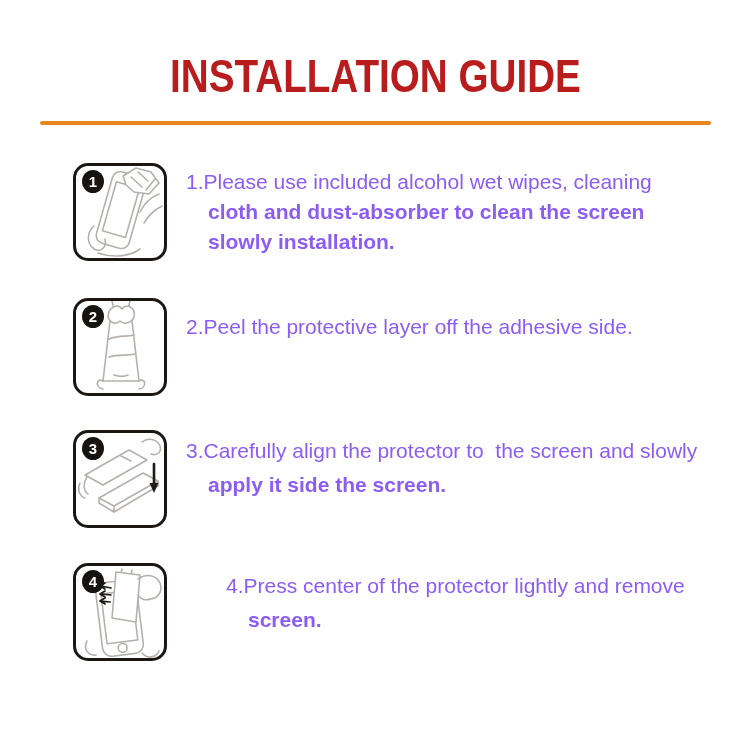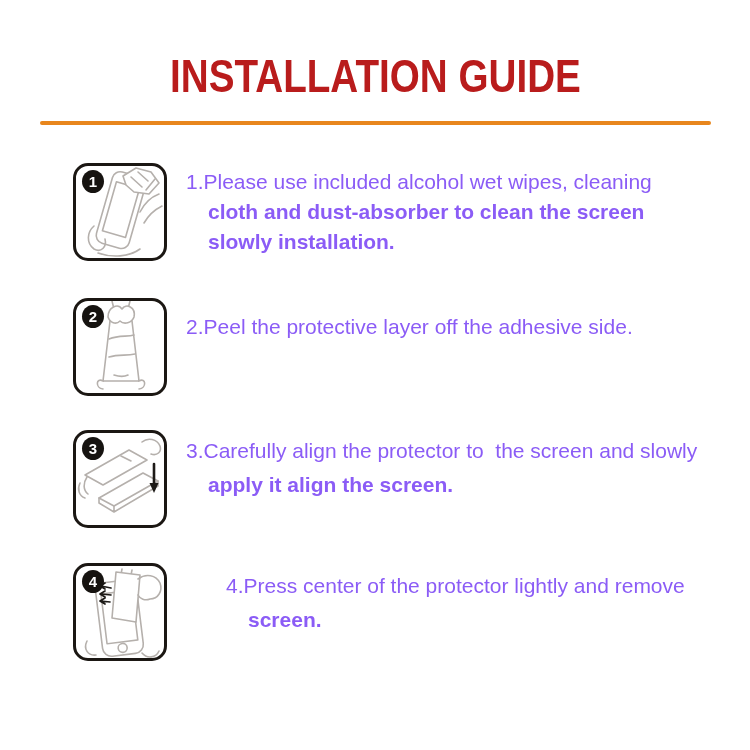--- a/index.html
+++ b/index.html
@@ -99,21 +99,21 @@
         <path d="M23 65 L23 70 L38 79 L38 73 M38 79 L82 53 L82 48"></path>
         <path d="M4 50 C1 56 3 63 9 65 M11 44 C7 50 7 57 12 61"></path>
         <path d="M66 9 C72 4 81 6 84 13 C86 19 81 23 75 21"></path>
         <line x1="78" y1="31" x2="78" y2="52" stroke="#1d1a17" stroke-width="2.6"></line>
         <path d="M73.5 50 L82.5 50 L78 60 Z" fill="#1d1a17" stroke="none"></path>
       </g>
     </svg>
   </div>
   <div class="step-text lh34" style="top:434px;">
     <div class="line">3.Carefully align the protector to  the screen and slowly</div>
-    <div class="line cont">apply it align the screen.</div>
+    <div class="line cont">apply it side the screen.</div>
   </div>
 
   <div class="step-box" style="top:563px;">
     <div class="badge">4</div>
     <svg width="88" height="92" viewBox="0 0 88 92">
       <g stroke="#b5b0ac" fill="none" stroke-width="1.6" stroke-linecap="round" stroke-linejoin="round">
         <g transform="rotate(-7 44 52)">
           <rect x="23" y="15" width="41" height="74" rx="9" fill="#fff"></rect>
           <rect x="28" y="26" width="31" height="50" fill="#fff"></rect>
           <circle cx="43" cy="82" r="4.5"></circle>

